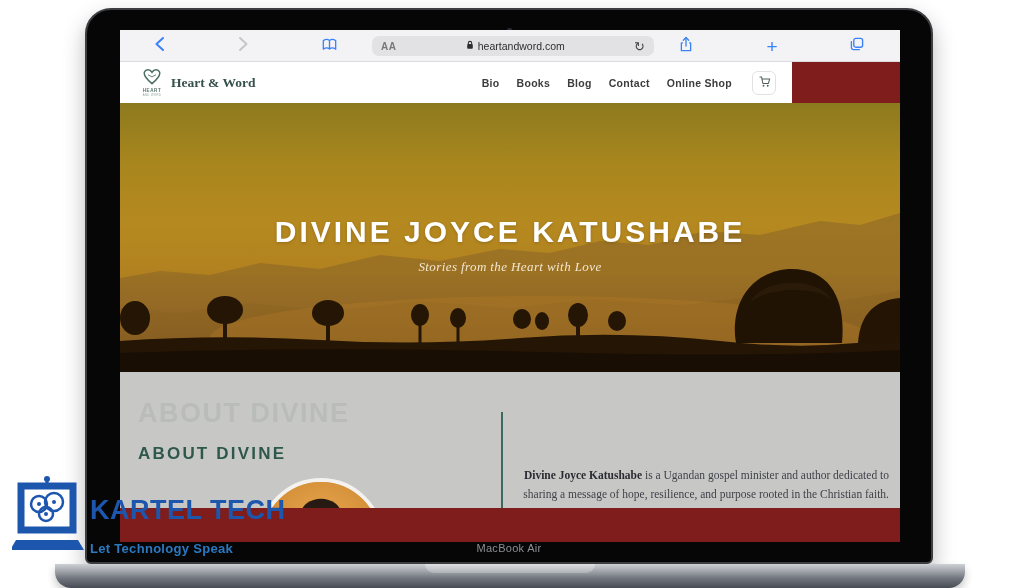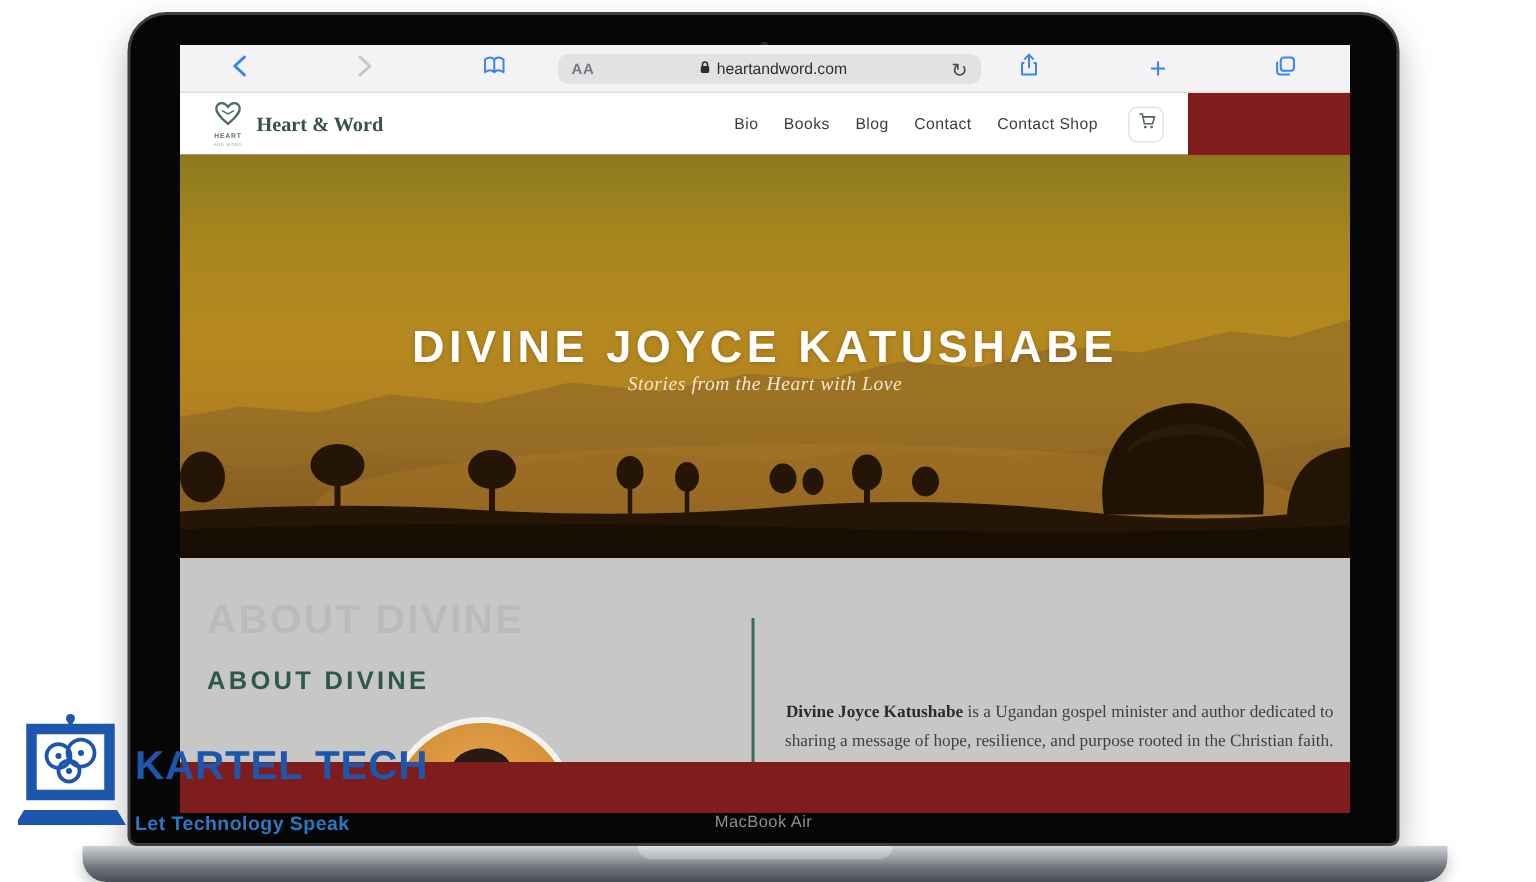--- a/index.html
+++ b/index.html
@@ -37,30 +37,30 @@
   .plus-glyph{color:#3a82f7;font-size:19px;font-weight:400;line-height:1;}
 
   
   .site-header{position:absolute;left:0;top:32px;width:672px;height:41px;background:#ffffff;
        display:flex;align-items:center;padding:0 16px 0 22px;}
   .logo-mark{display:flex;flex-direction:column;align-items:center;line-height:1;margin-right:9px;}
   .logo-mark .hm-text{font-size:4.5px;font-weight:700;color:#55726a;letter-spacing:.6px;margin-top:1px;}
   .logo-mark .hm-sub{font-size:2.8px;color:#8aa29a;letter-spacing:.4px;margin-top:1px;}
   .logo-word{font-family:"Liberation Serif",serif;font-weight:700;font-size:13.5px;color:#36514a;}
   .nav{margin-left:auto;display:flex;align-items:center;gap:17px;}
-  .nav a{font-size:10.5px;font-weight:400;color:#3c3c3c;letter-spacing:.3px;text-decoration:none;cursor:pointer;}
+  .nav a{font-size:10.5px;font-weight:700;color:#3c3c3c;letter-spacing:.3px;text-decoration:none;cursor:pointer;}
   .cart-btn{width:24px;height:24px;border:1px solid #e2e2e2;border-radius:6px;background:#fff;
        display:flex;align-items:center;justify-content:center;margin-left:3px;cursor:pointer;}
 
   
   .hero{position:absolute;left:0;top:73px;width:780px;height:269px;overflow:hidden;}
   .hero svg.bg{position:absolute;inset:0;}
   .hero-title{position:absolute;left:0;right:0;top:112px;text-align:center;color:#ffffff;
        font-size:30px;font-weight:800;letter-spacing:3px;text-shadow:0 1px 3px rgba(60,30,0,.25);}
-  .hero-sub{position:absolute;left:0;right:0;top:145px;text-align:center;color:#f4e7cf;
+  .hero-sub{position:absolute;left:0;right:0;top:156px;text-align:center;color:#f4e7cf;
        font-family:"Liberation Serif",serif;font-style:italic;font-size:13px;letter-spacing:.4px;}
 
   
   .about{position:absolute;left:0;top:342px;width:780px;height:136px;background:#c7c8c6;overflow:hidden;text-align:right;}
   .about-watermark{position:absolute;left:18px;top:26px;font-size:27px;font-weight:800;
        color:#b9bcb8;letter-spacing:1.5px;}
   .about-heading{position:absolute;left:18px;top:72px;font-size:17px;font-weight:800;
        color:#2f584c;letter-spacing:2.2px;}
   .about-photo{position:absolute;left:138px;top:106px;width:126px;height:126px;border-radius:50%;
        border:4px solid #f4f2ef;overflow:hidden;background:#d89340;}
@@ -157,21 +157,21 @@
         <span class="hm-text">HEART</span>
         <span class="hm-sub">AND WORD</span>
       </div>
       <span class="logo-word">Heart &amp; Word</span>
 
       <nav class="nav">
         <a>Bio</a>
         <a>Books</a>
         <a>Blog</a>
         <a>Contact</a>
-        <a>Contact Shop</a>
+        <a>Online Shop</a>
         <div class="cart-btn">
           <span>
             <svg width="13" height="13" viewBox="0 0 20 20">
                 <path d="M3,3 L5.5,3 L7.5,13 L16,13 L18,6 L6,6" fill="none" stroke="#51615b" stroke-width="1.6" stroke-linejoin="round" stroke-linecap="round"></path>
                 <circle cx="8.5" cy="16.5" r="1.4" fill="#51615b"></circle>
                 <circle cx="15" cy="16.5" r="1.4" fill="#51615b"></circle>
               </svg>
           </span>
         </div>
       </nav>

